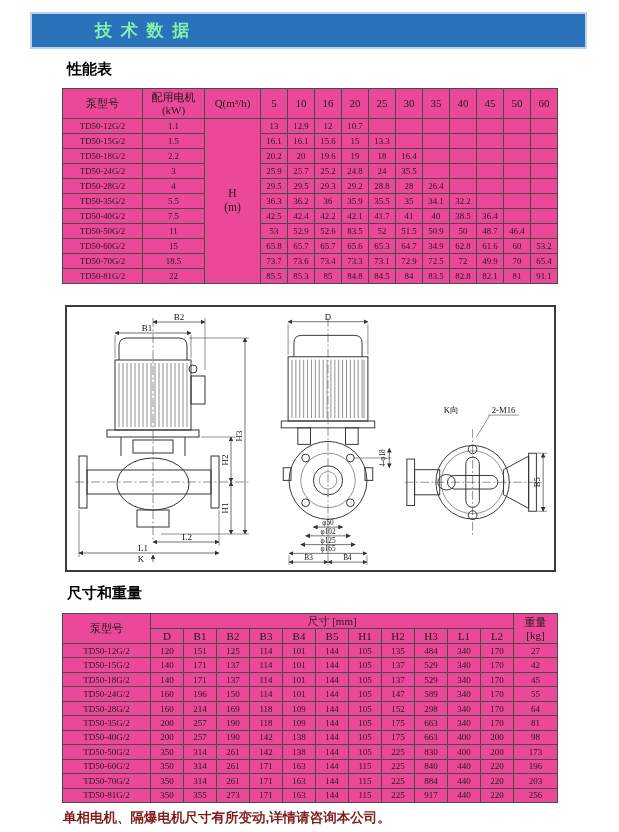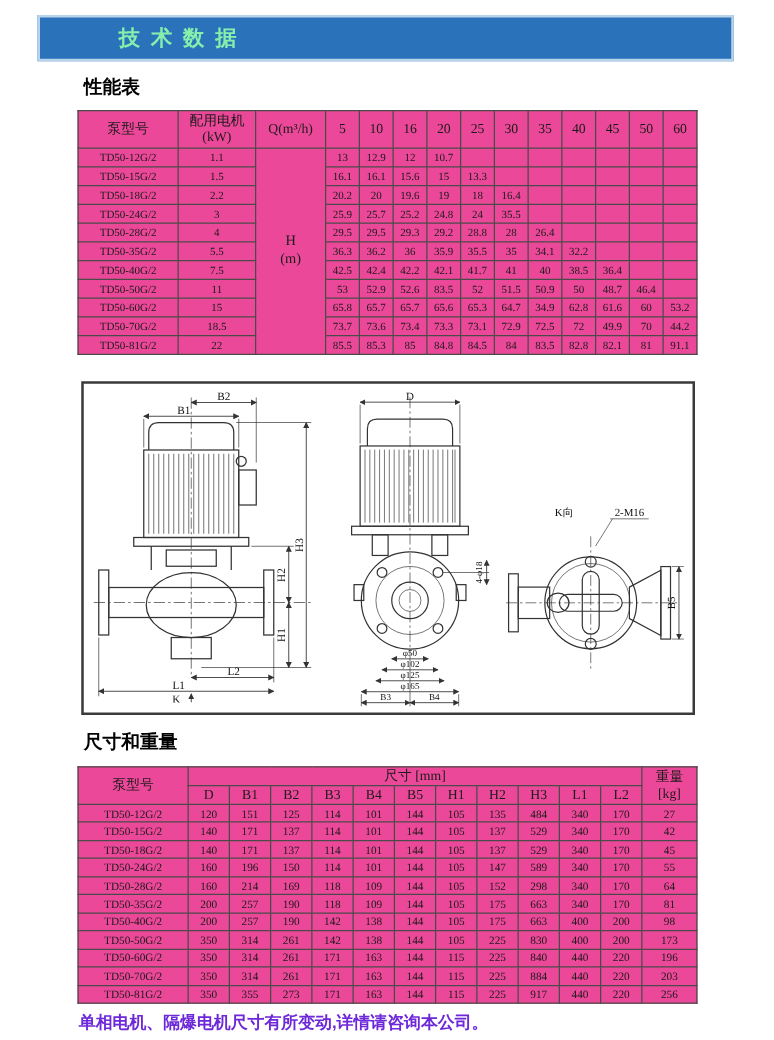--- a/index.html
+++ b/index.html
@@ -29,21 +29,21 @@
   .dim-table thead tr { height:15px; }
   .dim-table thead th { font-size:11px; font-weight:normal; line-height:1.1; }
 
   .drawing-box { position:absolute; left:65px; top:305px; width:491px; height:267px;
     border:2px solid #3a3a3a; background:#fff; display:flex; justify-content:space-between;
     align-items:flex-start; padding:5px 6px; }
   .drawing-box svg text { font-family:"Liberation Serif", serif; fill:#111; }
   #svg-top-view { margin-top:88px; }
 
   .footer { position:absolute; left:63px; top:809px; font-family:"Liberation Sans", sans-serif;
-    font-weight:bold; font-size:13.5px; color:#6d28d9; }
+    font-weight:bold; font-size:13.5px; color:#7f1d1d; }
 
   .out  { fill:none; stroke:#333; stroke-width:1; }
   .thin { fill:none; stroke:#333; stroke-width:0.55; }
   .dim  { fill:none; stroke:#333; stroke-width:0.7; }
   .cl   { fill:none; stroke:#333; stroke-width:0.55; stroke-dasharray:9 2.5 2 2.5; }
 </style>
 </head>
 <body>
 
 <div class="page">
@@ -235,21 +235,21 @@
           <td>73.7</td>
           <td>73.6</td>
           <td>73.4</td>
           <td>73.3</td>
           <td>73.1</td>
           <td>72.9</td>
           <td>72.5</td>
           <td>72</td>
           <td>49.9</td>
           <td>70</td>
-          <td>44.2</td>
+          <td>65.4</td>
         </tr>
         <tr>
           <td>TD50-81G/2</td>
           <td>22</td>
           <td>85.5</td>
           <td>85.3</td>
           <td>85</td>
           <td>84.8</td>
           <td>84.5</td>
           <td>84</td>

